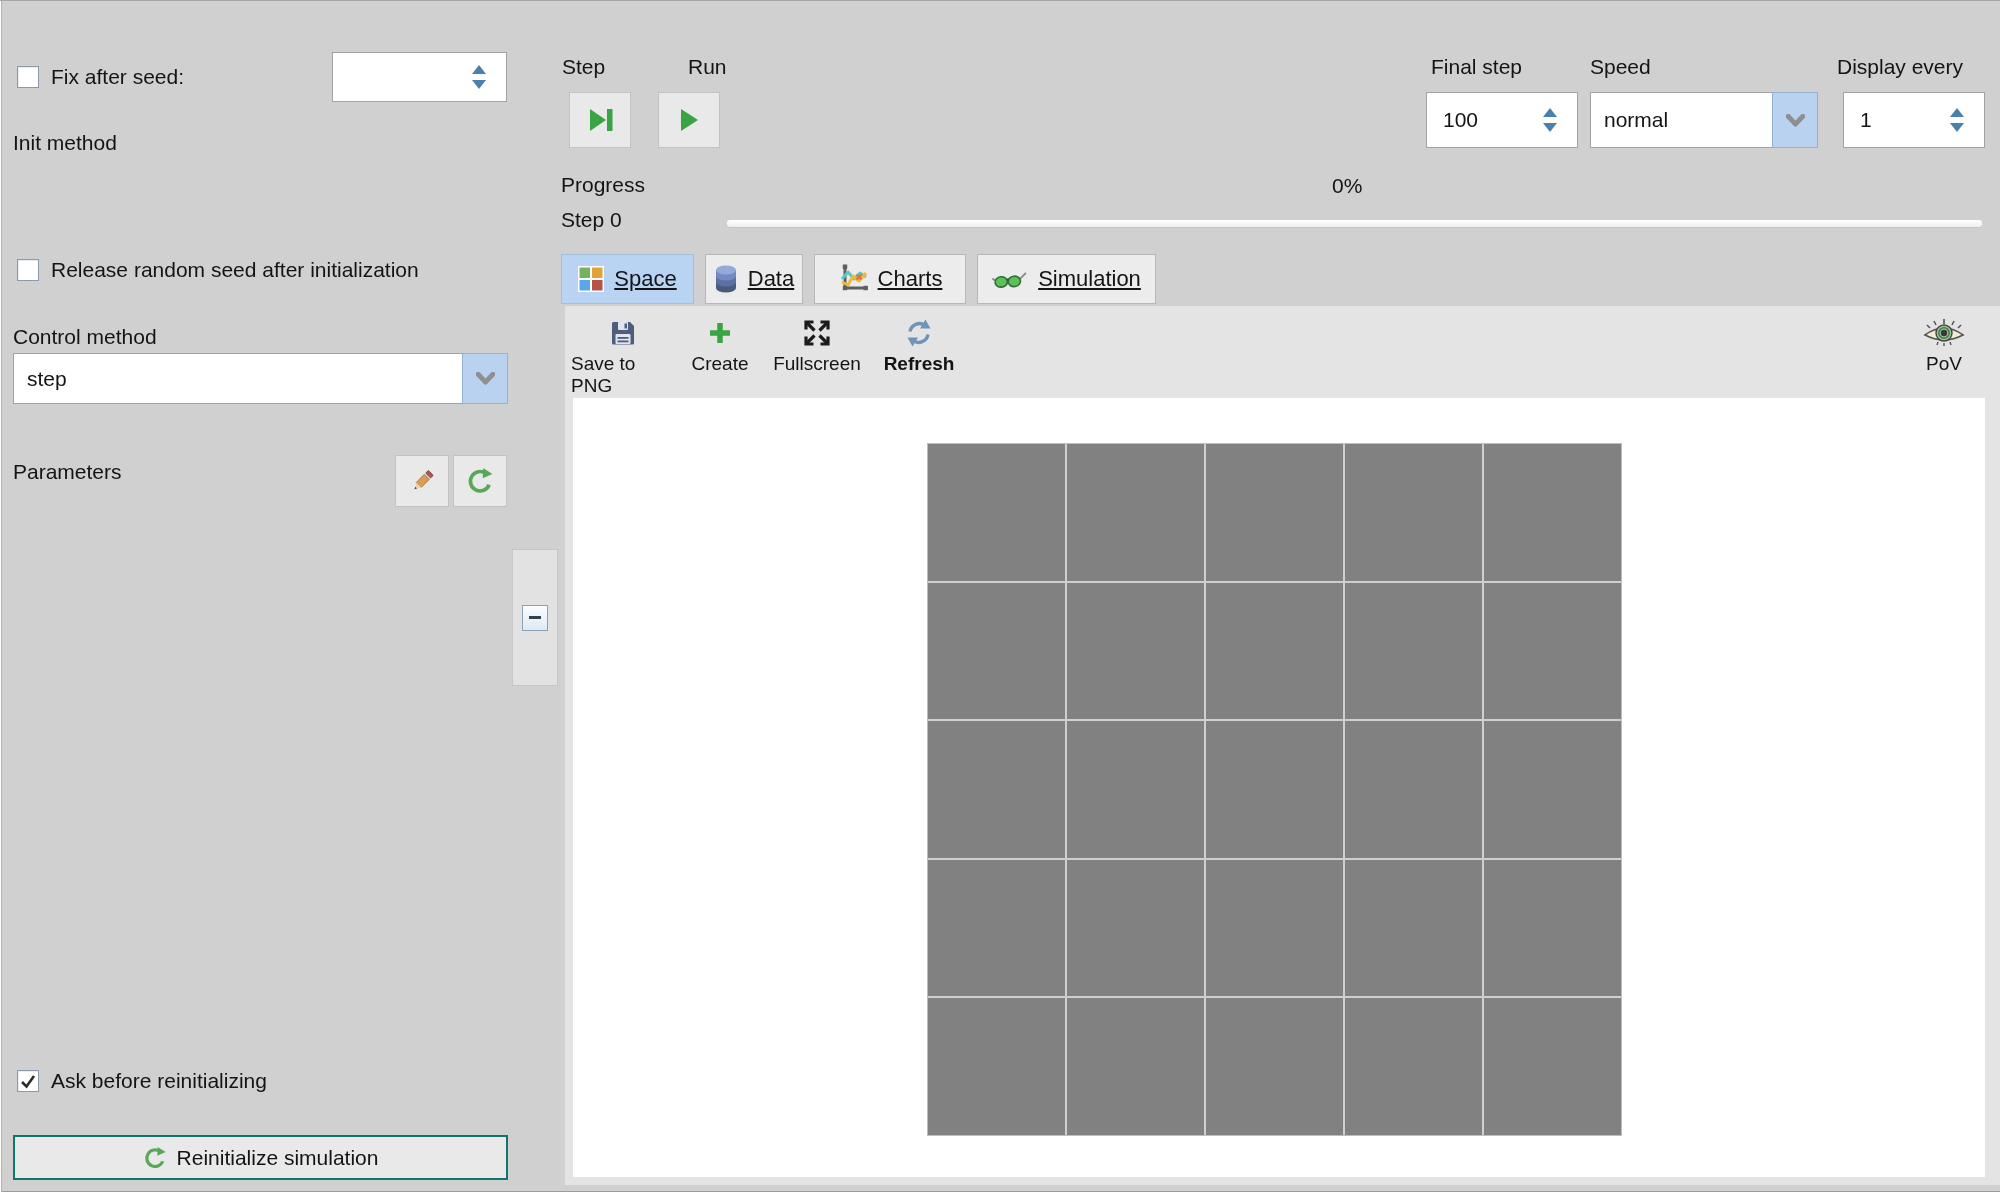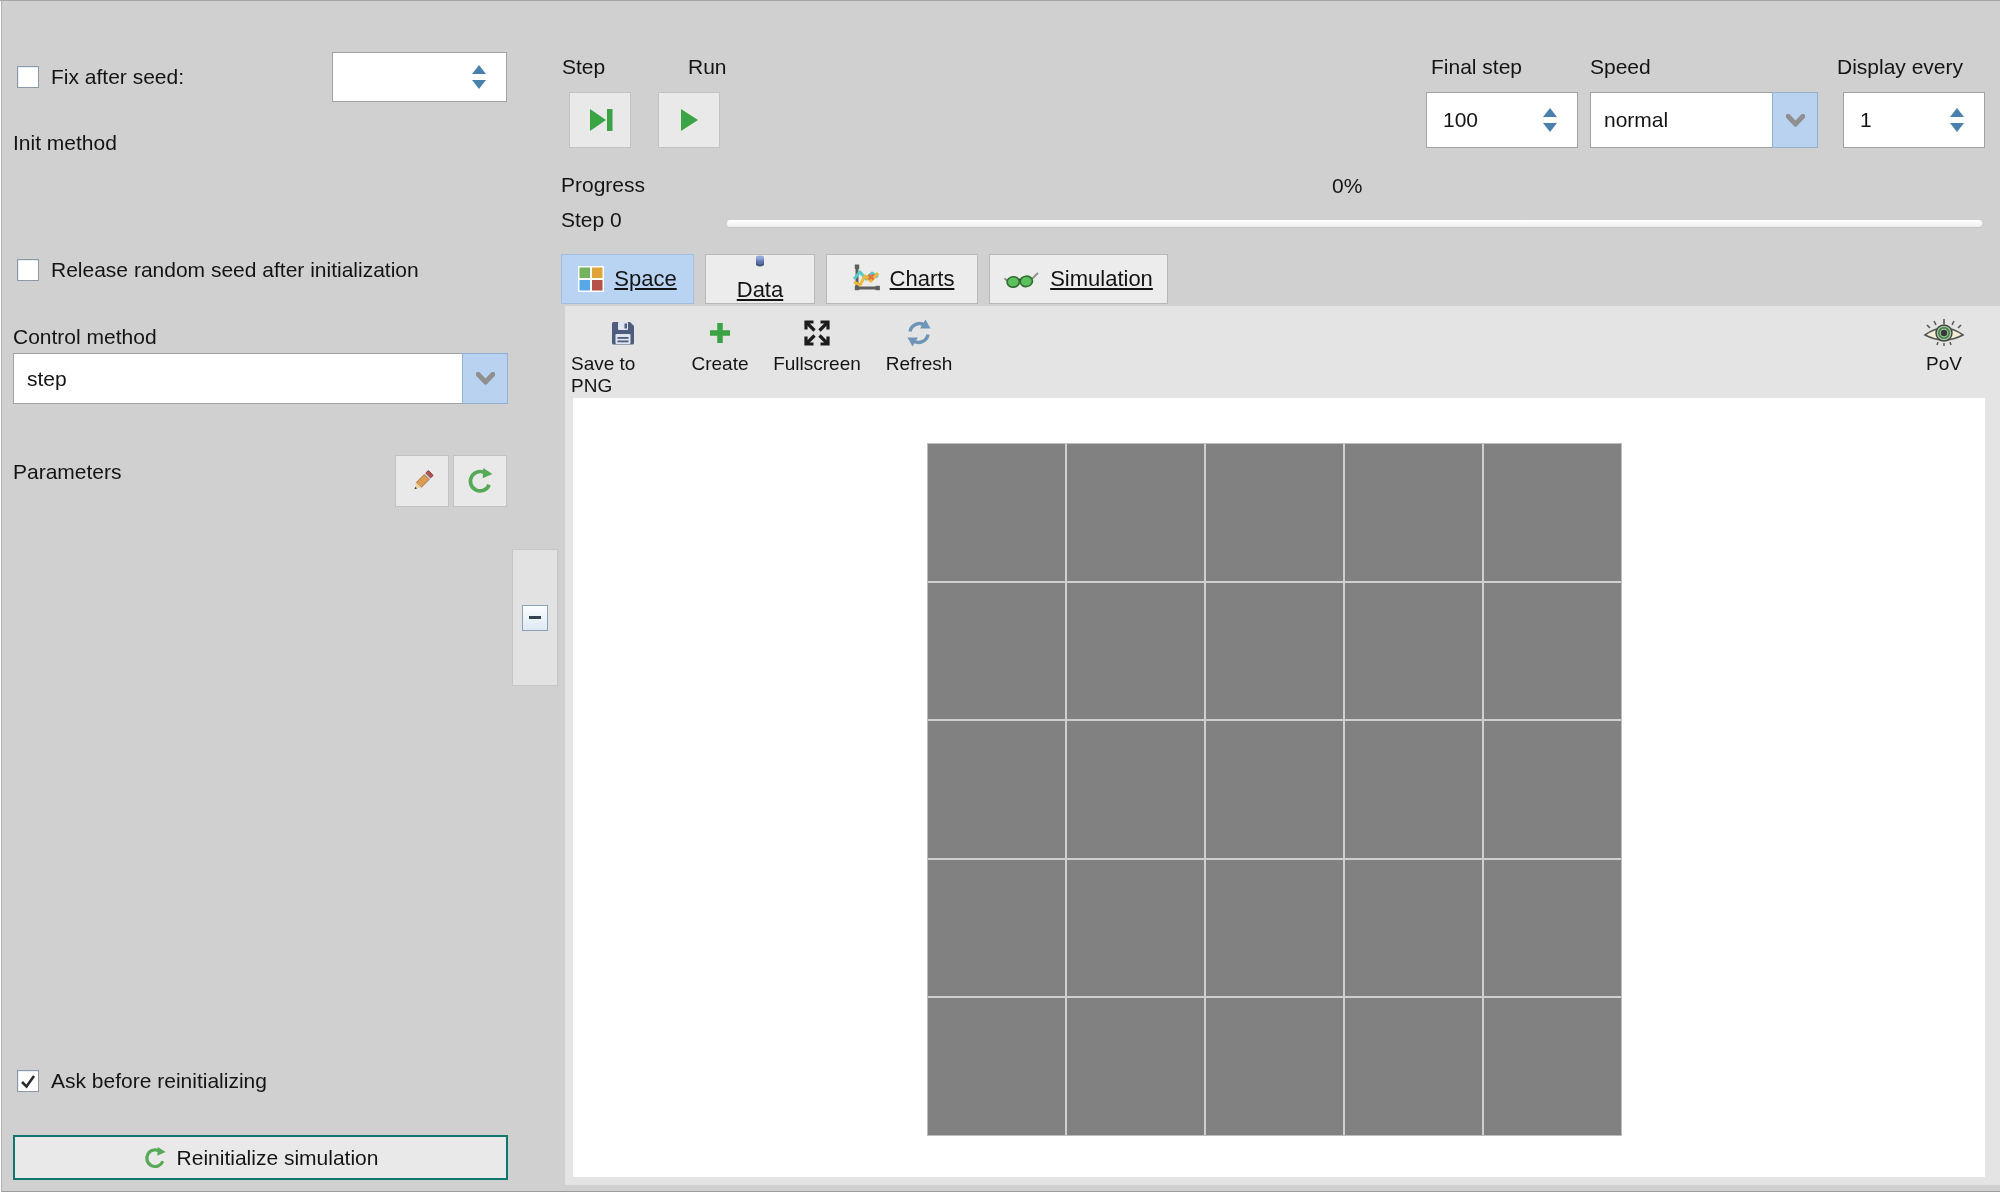--- a/index.html
+++ b/index.html
@@ -193,21 +193,21 @@
       <div class="tab active" style="width:133px;">
         <svg width="26" height="26" viewBox="0 0 26 26">
           <rect x="0" y="0" width="26" height="26" fill="#ffffff"></rect>
           <rect x="1.5" y="1.5" width="10.5" height="10.5" fill="#74b35e"></rect>
           <rect x="14" y="1.5" width="10.5" height="10.5" fill="#dfa33a"></rect>
           <rect x="1.5" y="14" width="10.5" height="10.5" fill="#58a8e8"></rect>
           <rect x="14" y="14" width="10.5" height="10.5" fill="#b6524a"></rect>
         </svg>
         <span>Space</span>
       </div>
-      <div class="tab" style="width:110px;flex-direction:column;">
+      <div class="tab" style="width:98px;">
         <svg width="24" height="30" viewBox="0 0 24 30">
           <ellipse cx="12" cy="24" rx="10" ry="4.5" fill="#49597f"></ellipse>
             <rect x="2" y="18" width="20" height="6" fill="#49597f"></rect>
           <ellipse cx="12" cy="18" rx="10" ry="4.5" fill="#5d6fa3"></ellipse>
             <rect x="2" y="12" width="20" height="6" fill="#5d6fa3"></rect>
           <ellipse cx="12" cy="12" rx="10" ry="4.5" fill="#7289c4"></ellipse>
             <rect x="2" y="6" width="20" height="6" fill="#7289c4"></rect>
           <ellipse cx="12" cy="6" rx="10" ry="4.5" fill="#93a9d8"></ellipse>
         </svg>
         <span>Data</span>
@@ -271,21 +271,21 @@
                   <path d="M25 5 L17.5 12.5"></path>
                 <path d="M4 18.5 V26 H11.5"></path>
                   <path d="M5 25 L12.5 17.5"></path>
                 <path d="M26 18.5 V26 H18.5"></path>
                   <path d="M25 25 L17.5 17.5"></path>
               </g>
             </svg>
           </div>
           <span>Fullscreen</span>
         </div>
-        <div class="tool" style="width:84px;margin-left:8px;">
+        <div class="tool" style="width:84px;margin-left:8px;font-weight:bold;">
           <div class="ticon">
             <svg width="28" height="28" viewBox="0 0 28 28">
               <path d="M5 12.5 A 9.5 9.5 0 0 1 20 6.5" fill="none" stroke="#6e95b8" stroke-width="3.4"></path>
               <polygon points="20.5,0.5 25.5,9.5 15,9.5" fill="#6e95b8"></polygon>
               <path d="M23 15.5 A 9.5 9.5 0 0 1 8 21.5" fill="none" stroke="#6e95b8" stroke-width="3.4"></path>
               <polygon points="7.5,27.5 2.5,18.5 13,18.5" fill="#6e95b8"></polygon>
             </svg>
           </div>
           <span>Refresh</span>
         </div>

